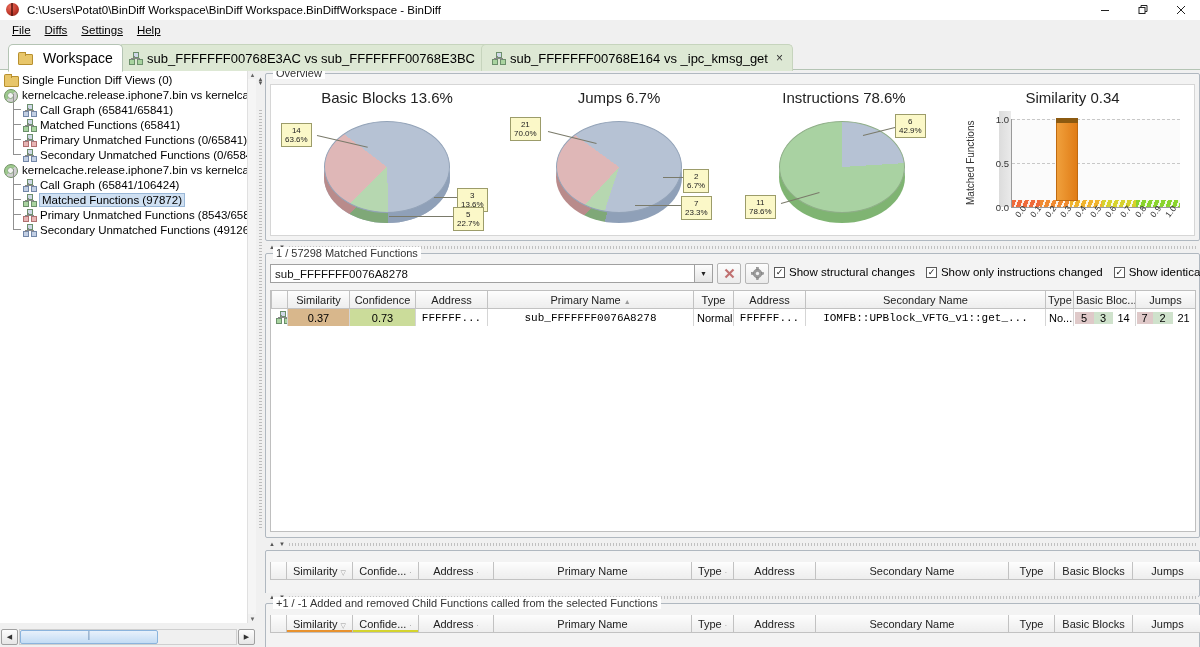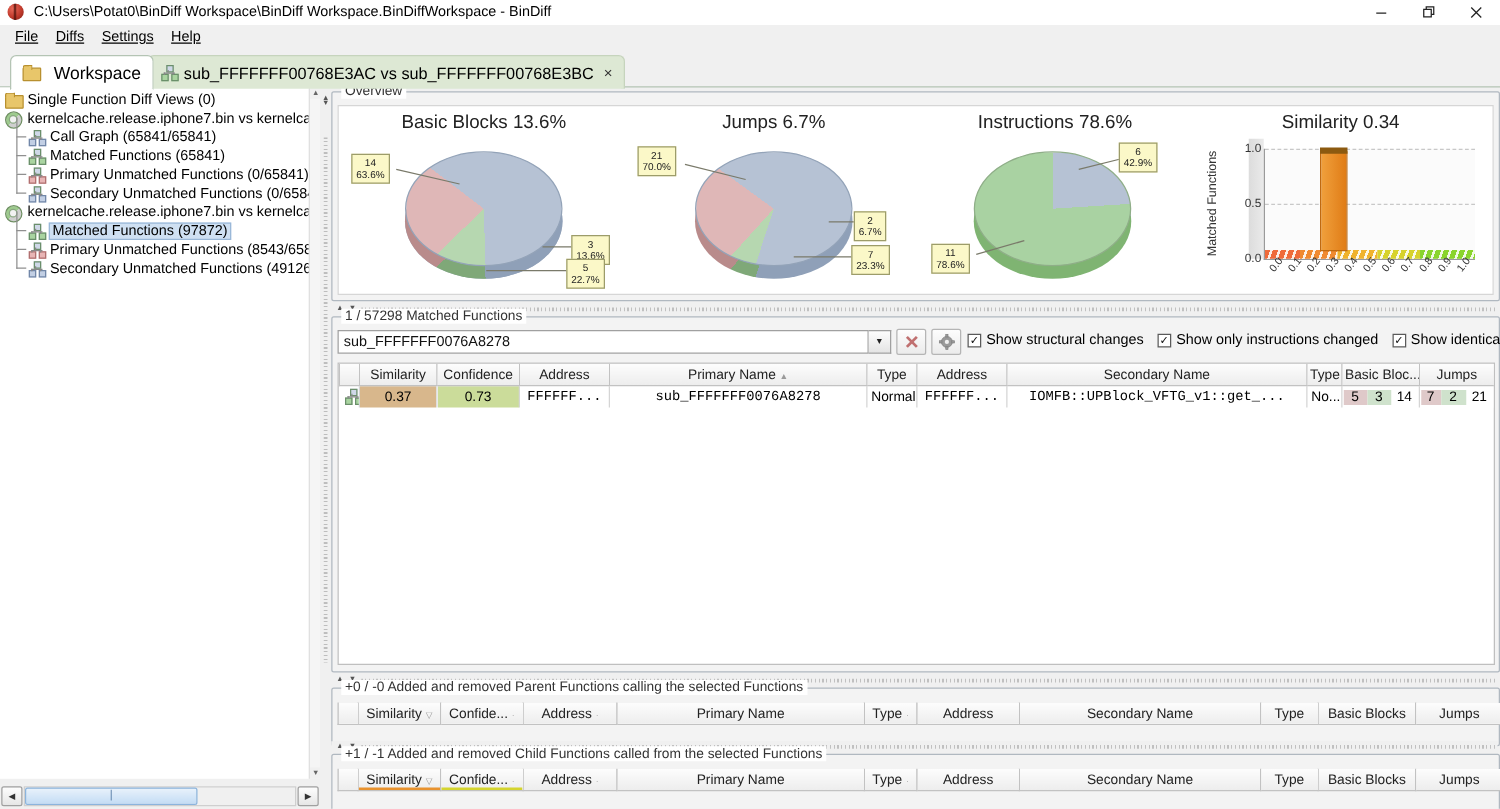--- a/index.html
+++ b/index.html
@@ -358,20 +358,33 @@
           <span class="n br"></span>
         <span class="lnk h"></span>
           <span class="lnk v1"></span>
           <span class="lnk v2"></span>
           <span class="lnk vc"></span>
       </span>
       <span>sub_FFFFFFF00768E3AC vs sub_FFFFFFF00768E3BC</span>
       <span class="tclose">×</span>
     </div>
     <div class="tabsep" style="left:473px;"></div>
+    <div class="tab inactive" style="left:481px;">
+      <span class="ico ico-graph">
+        <span class="n t"></span>
+          <span class="n bl"></span>
+          <span class="n br"></span>
+        <span class="lnk h"></span>
+          <span class="lnk v1"></span>
+          <span class="lnk v2"></span>
+          <span class="lnk vc"></span>
+      </span>
+      <span>sub_FFFFFFF00768E164 vs _ipc_kmsg_get</span>
+      <span class="tclose">×</span>
+    </div>
   </div>
 
   <div class="leftpanel">
     <div class="tree">
 
       <div class="trow">
         <span class="ico ico-folder"></span>
         <span class="lbl">Single Function Diff Views (0)</span>
       </div>
 
@@ -434,20 +447,33 @@
             <span class="lnk vc"></span>
         </span>
         <span class="lbl">Secondary Unmatched Functions (0/65841)</span>
       </div>
 
       <div class="trow">
         <span class="ico ico-disk"></span>
         <span class="lbl">kernelcache.release.iphone7.bin vs kernelcach</span>
       </div>
 
+      <div class="trow child">
+        <span class="elbow"></span>
+        <span class="ico ico-graph blue">
+          <span class="n t"></span>
+            <span class="n bl"></span>
+            <span class="n br"></span>
+          <span class="lnk h"></span>
+            <span class="lnk v1"></span>
+            <span class="lnk v2"></span>
+            <span class="lnk vc"></span>
+        </span>
+        <span class="lbl">Call Graph (65841/106424)</span>
+      </div>
 
       <div class="trow child sel">
         <span class="elbow"></span>
         <span class="ico ico-graph">
           <span class="n t"></span>
             <span class="n bl"></span>
             <span class="n br"></span>
           <span class="lnk h"></span>
             <span class="lnk v1"></span>
             <span class="lnk v2"></span>
@@ -732,21 +758,20 @@
       </div>
     </div>
 
     <div class="splitter-h" style="top:470px;">
       <div class="ar" style="left:4px;">▲</div>
       <div class="ar" style="left:14px;">▼</div>
       <div class="dash"></div>
     </div>
 
     <div class="group" id="parentgrp">
-      <div class="gtitle">+0 / -0 Added and removed Parent Functions calling the selected Functions</div>
       <div class="subtbl">
         <table class="grid">
           <colgroup>
             <col style="width:16px">
               <col style="width:66px">
               <col style="width:66px">
               <col style="width:75px">
             <col style="width:198px">
               <col style="width:42px">
               <col style="width:82px">

